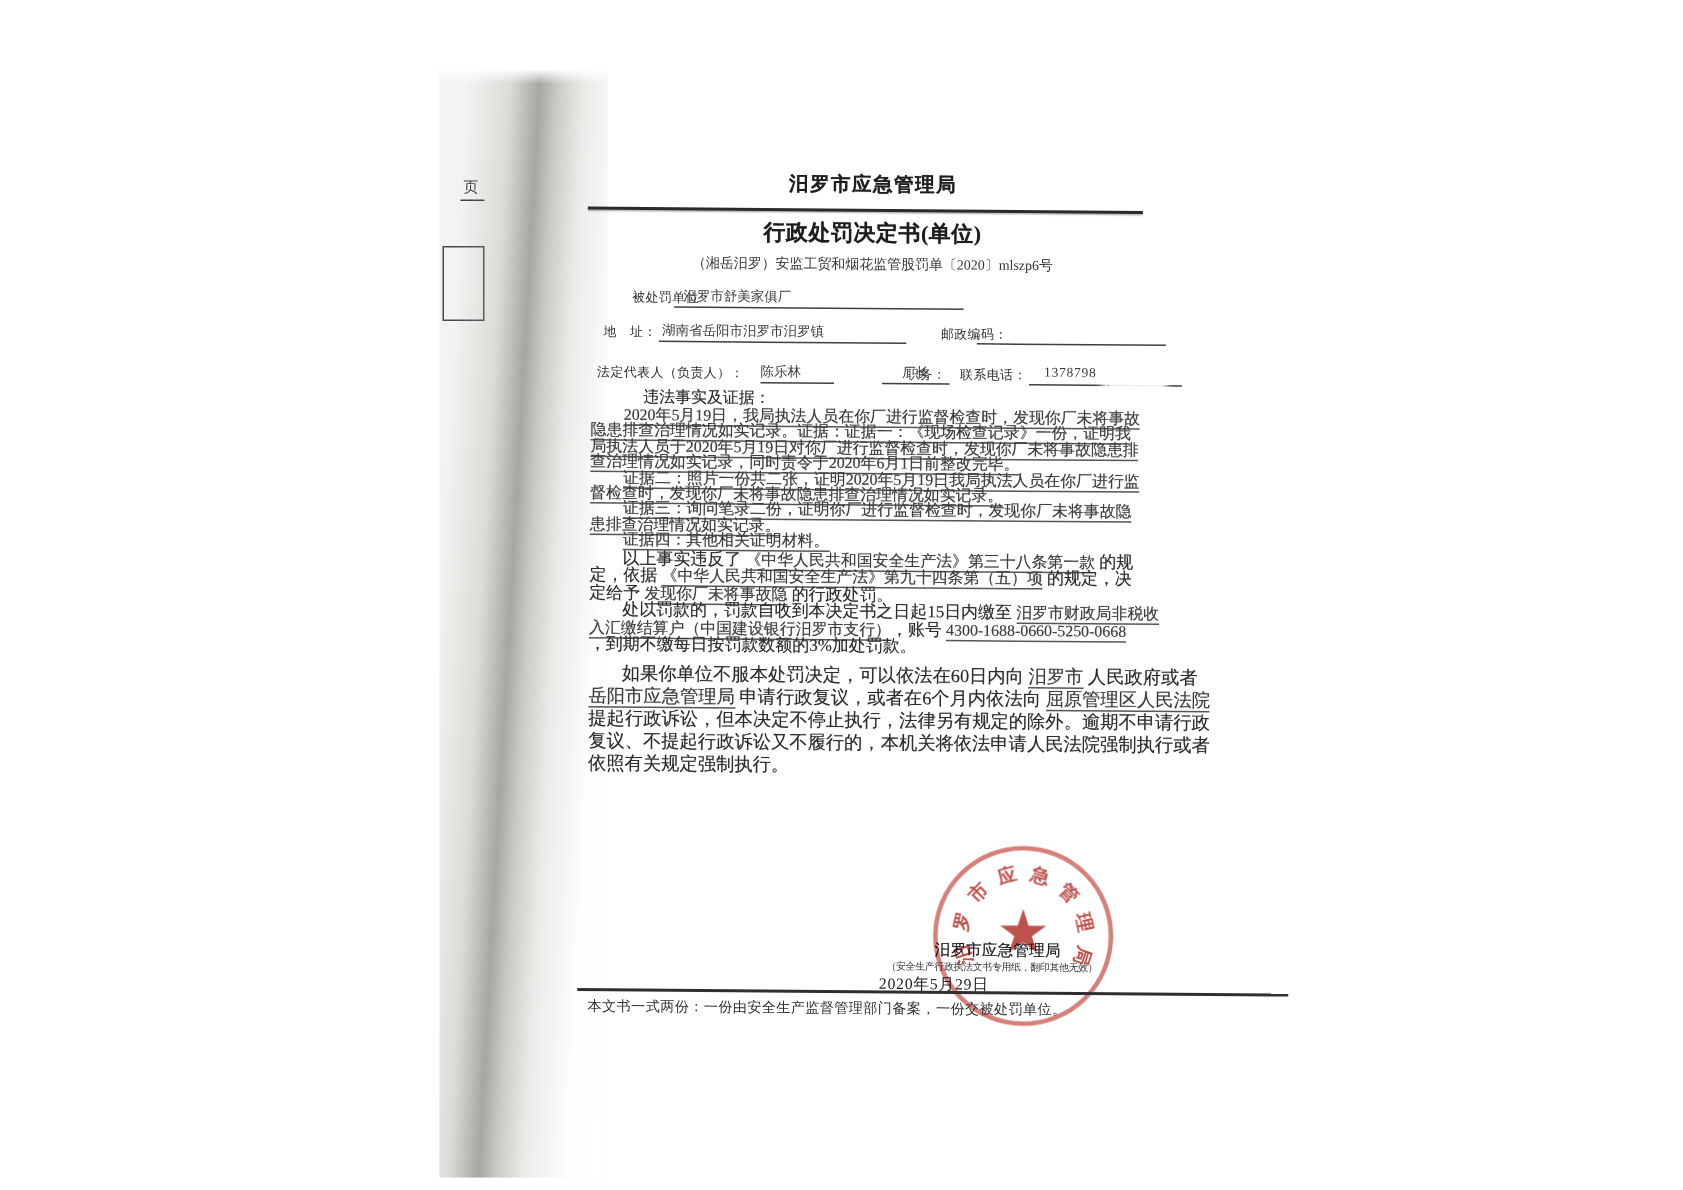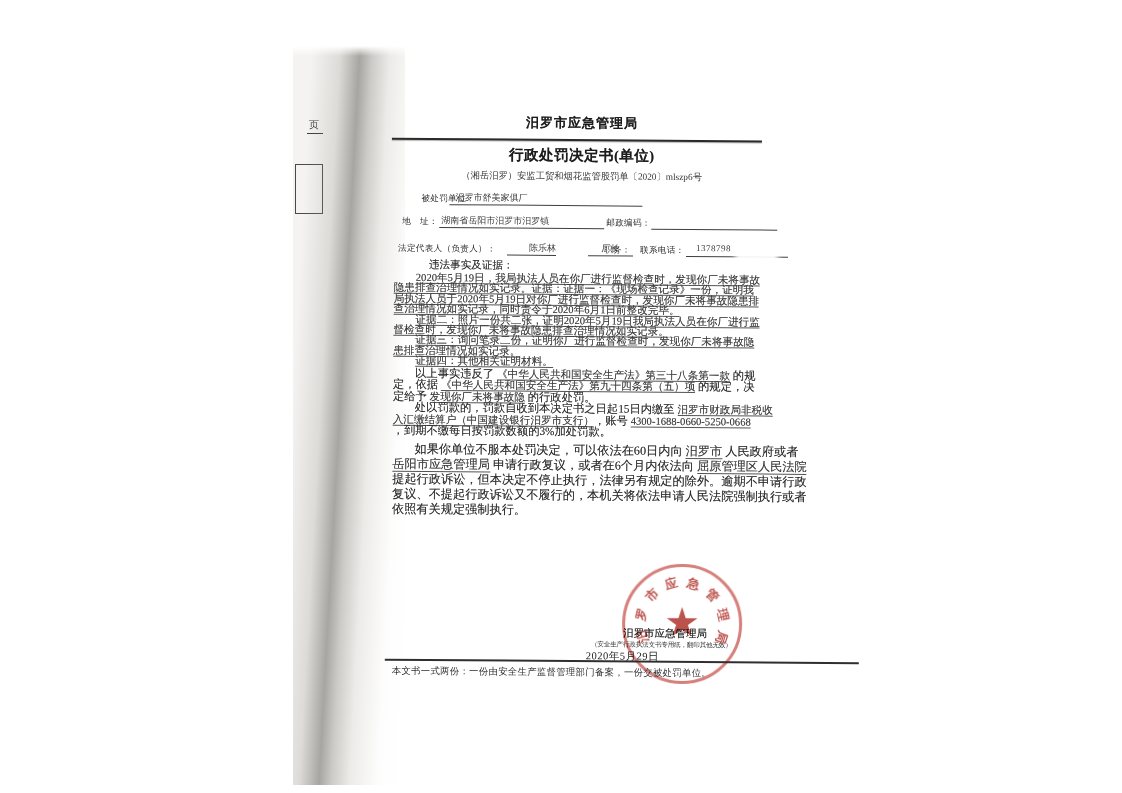--- a/index.html
+++ b/index.html
@@ -31,24 +31,24 @@
   
   .row{position:absolute;left:0;width:1122px;height:18px;}
   .row span{position:absolute;white-space:nowrap;}
   .row .lab{font-size:8.6px;color:#2e2e2e;letter-spacing:.3px;}
   .fill{border-bottom:1px solid #3f3f3f;font-size:9px;color:#3a3a3a;height:13px;}
   .row1{top:192px;} .row2{top:215px;} .row3{top:242px;}
   .r1-label{left:422px;top:2px;}
   .r1-value{left:450px;top:0;width:187px;padding-left:6px;}
   .r2-label{left:403px;top:2px;}
   .r2-value{left:440px;top:0;width:163px;padding-left:2px;}
-  .r2-post{left:607px;top:2px;}
+  .r2-post{left:628px;top:2px;}
   .r2-blank{left:652px;top:0;width:126px;}
   .r3-label{left:399px;top:2px;}
-  .r3-name{left:508px;top:0;width:49px;text-align:right;}
+  .r3-name{left:508px;top:0;width:49px;text-align:left;}
   .r3-joblab{left:565px;top:2px;padding-left:40px;}
   .r3-job{left:589px;top:0;width:45px;text-align:center;}
   .r3-phonelab{left:641px;top:2px;}
   .r3-phone{left:687px;top:0;width:92px;padding-left:10px;letter-spacing:.5px;}
   .phone-blur{position:absolute;left:740px;top:240px;width:35px;height:17px;background:rgba(255,255,255,.93);
       box-shadow:0 0 5px 4px rgba(255,255,255,.93);}
   
   .section-heading{position:absolute;left:430px;top:259px;font-size:10.6px;color:#2c2c2c;text-shadow:0 0 .5px rgba(60,60,60,.5);}
   .body-block{position:absolute;left:395px;white-space:nowrap;text-shadow:0 0 .6px rgba(70,70,70,.55);}
   .bl{white-space:nowrap;}

